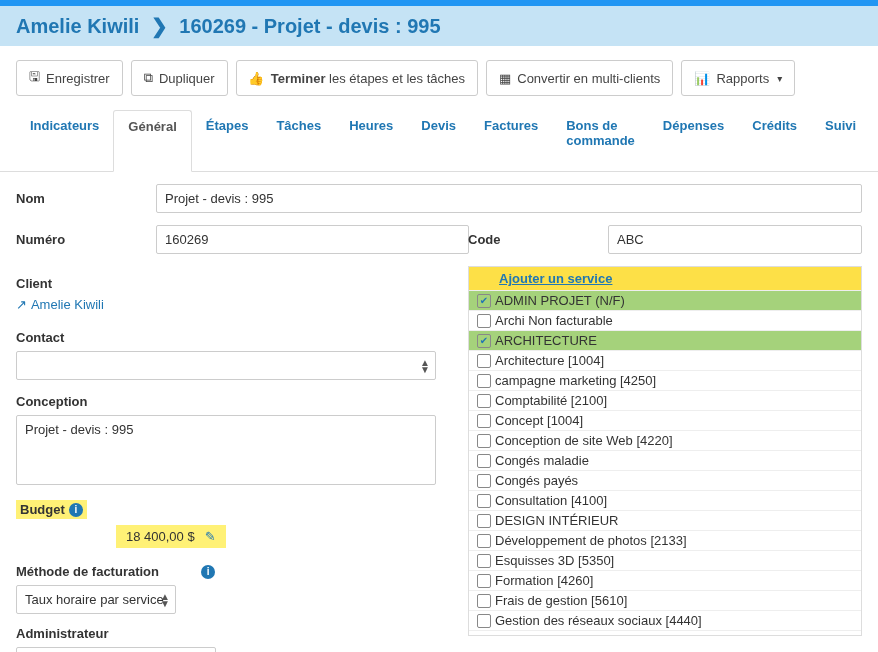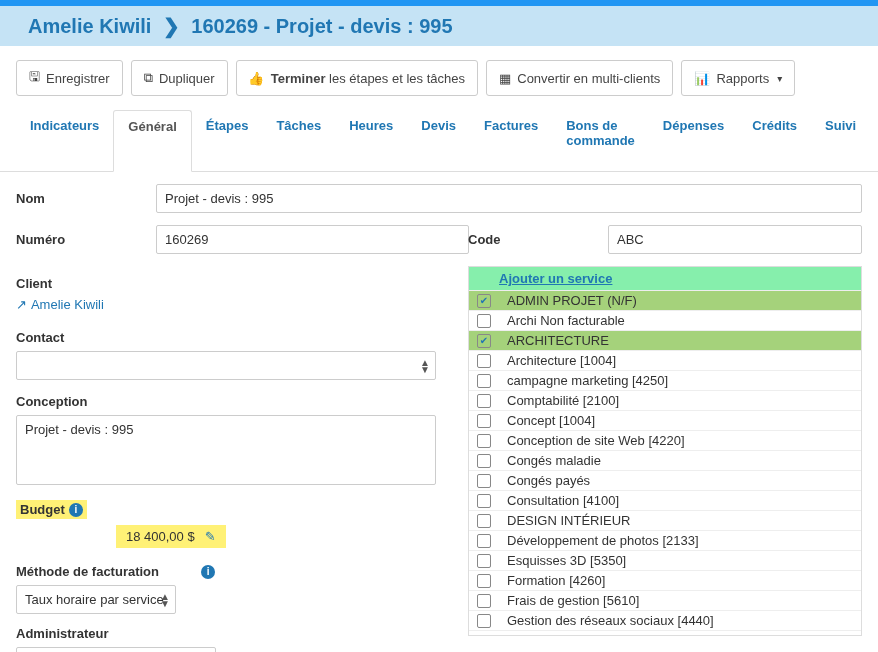--- a/index.html
+++ b/index.html
@@ -1,18 +1,18 @@
 <!DOCTYPE html>
 <html><head>
 <meta charset="utf-8">
 <style>
   * { box-sizing: border-box; margin: 0; padding: 0; }
   body { font-family: "Helvetica Neue", Arial, sans-serif; font-size: 13px; color: #333; background: #fff; width: 878px; }
   .top-bar { height: 6px; background: #2196f3; }
-  .breadcrumb { background: #c5e3f5; padding: 8px 28px; font-size: 20px; font-weight: 700; color: #2077b3; }
+  .breadcrumb { background: #c5e3f5; padding: 8px 16px; font-size: 20px; font-weight: 700; color: #2077b3; }
   .breadcrumb .chev { margin: 0 6px; }
   .toolbar { padding: 14px 16px; display: flex; gap: 8px; flex-wrap: wrap; }
   .btn { background: #fff; border: 1px solid #ccc; border-radius: 3px; padding: 6px 12px; font-size: 13px; color: #444; cursor: pointer; display: inline-flex; align-items: center; gap: 6px; }
   .btn b { font-weight: 700; }
   .btn .caret { font-size: 10px; margin-left: 2px; }
   .tabs { display: flex; border-bottom: 1px solid #ddd; padding: 0 16px; gap: 0; }
   .tab { padding: 8px 14px; color: #2077b3; font-weight: 700; cursor: pointer; font-size: 13px; }
   .tab.active { color: #555; border: 1px solid #ddd; border-bottom: 1px solid #fff; border-radius: 3px 3px 0 0; margin-bottom: -1px; background: #fff; }
   .content { padding: 12px 16px; display: grid; grid-template-columns: 440px 1fr; column-gap: 12px; }
   .form-row { display: grid; grid-template-columns: 140px 1fr; align-items: center; margin-bottom: 12px; }
@@ -24,23 +24,23 @@
   .right-col { grid-column: 2; }
   .section-label { font-weight: 700; margin: 10px 0 6px; display: flex; align-items: center; gap: 6px; }
   .link { color: #2077b3; text-decoration: none; display: inline-flex; align-items: center; gap: 4px; }
   .select-wrapper { position: relative; }
   .select-wrapper .chevrons { position: absolute; right: 6px; top: 50%; transform: translateY(-50%); font-size: 10px; color: #555; line-height: 7px; text-align: center; pointer-events: none; }
   .info-icon { display: inline-flex; align-items: center; justify-content: center; width: 14px; height: 14px; border-radius: 50%; background: #2077b3; color: #fff; font-size: 10px; font-weight: 700; font-style: normal; }
   .highlight-yellow { background: #fff176; padding: 2px 4px; }
   .budget-box { background: #fff176; display: inline-flex; align-items: center; gap: 10px; padding: 4px 10px; margin-left: 100px; }
   .edit-icon { color: #2077b3; font-size: 13px; }
   .service-panel { border: 1px solid #ddd; }
-  .service-header { background: #86efac; padding: 4px 0 4px 30px; font-weight: 700; color: #333; display: flex; }
+  .service-header { background: #fde047; padding: 4px 0 4px 30px; font-weight: 700; color: #333; display: flex; }
   .service-header a { color: #2077b3; }
-  .service-row { display: flex; align-items: center; gap: 16px; padding: 2px 8px; border-top: 1px solid #eee; font-size: 13px; }
+  .service-row { display: flex; align-items: center; gap: 4px; padding: 2px 8px; border-top: 1px solid #eee; font-size: 13px; }
   .service-row.checked { background: #a5d27b; }
   .service-row .cb { width: 14px; height: 14px; border: 1px solid #888; border-radius: 2px; display: inline-flex; align-items: center; justify-content: center; font-size: 10px; color: #2077b3; }
   .service-row .cb.checked::after { content: "✔"; }
 </style>
 </head>
 <body>
 
 <div class="top-bar"></div>
 
 <div class="breadcrumb">

